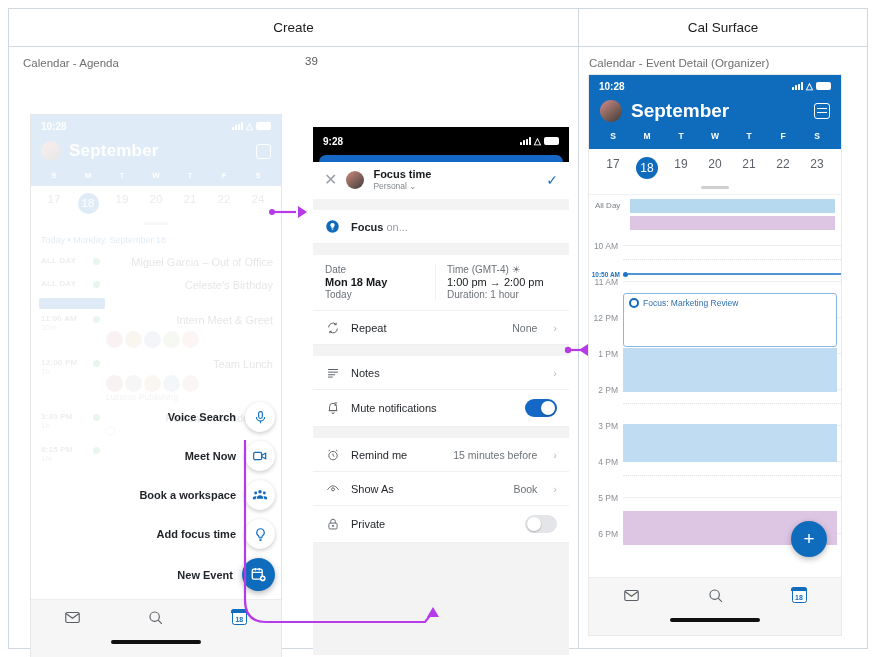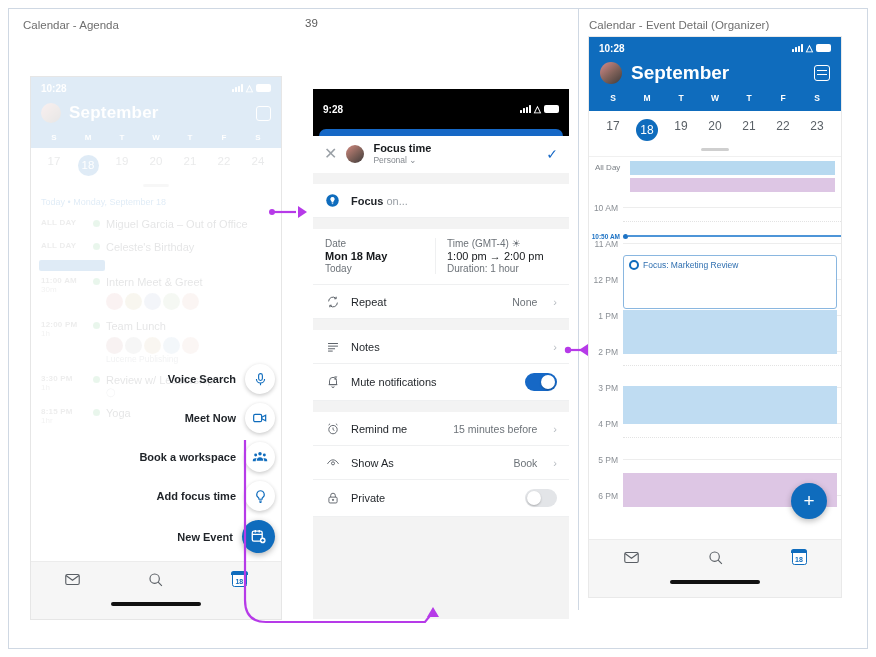--- a/index.html
+++ b/index.html
@@ -55,21 +55,21 @@
   .ag-dates span.sel b { display:inline-block; width:21px; height:21px; line-height:21px;
                          border-radius:50%; background:#0f6cbd; font-weight:normal; }
   .ag-grip { width:26px; height:2.5px; background:#c8c8c8; border-radius:2px; margin:1px auto 6px; }
   .ag-daylabel { font-size:9px; color:#0f6cbd; padding:4px 10px 6px; }
   .ag-item { display:flex; padding:5px 8px 5px 10px; gap:6px; }
   .ag-when { width:46px; flex:none; }
   .ag-when .t { font-size:8px; color:#777; font-weight:bold; letter-spacing:.2px; }
   .ag-when .d { font-size:8px; color:#999; }
   .ag-dot { width:7px; height:7px; border-radius:50%; background:#5bbf77; margin-top:2px; flex:none; }
   .ag-body { flex:1; }
-  .ag-subj { font-size:11px; color:#363b40; line-height:1.25; }
+  .ag-subj { font-size:11px; color:#363b40; line-height:1.25;text-align:right; }
   .ag-loc { font-size:8.5px; color:#9aa0a6; }
   .ag-now { height:11px; background:#0f6cbd; width:66px; border-radius:2px; margin-left:8px; }
   .ag-faces { display:flex; gap:2px; margin-top:3px; }
   .ag-faces i { width:17px; height:17px; border-radius:50%; display:block; }
 
   
   .fab-menu { position:absolute; right:6px; bottom:66px; display:flex;
               flex-direction:column; align-items:flex-end; gap:9px; }
   .fab-row { display:flex; align-items:center; gap:9px; }
   .fab-label { font-size:11px; font-weight:bold; color:#1f2328; white-space:nowrap; }
@@ -86,21 +86,21 @@
   .tabrow > div { flex:1; display:flex; align-items:center; justify-content:center; color:#5a5f65; }
   .homebar { width:90px; height:3.5px; background:#111; border-radius:3px; margin:6px auto 0; }
   .calglyph { width:15px; height:15px; border:1.8px solid #0f6cbd; border-radius:2.5px;
               background:#fff; position:relative; font-size:7px; color:#0f6cbd;
               font-weight:bold; text-align:center; line-height:17px; }
   .calglyph::before { content:""; position:absolute; left:-1.8px; right:-1.8px; top:-1.8px;
                       height:4px; background:#0f6cbd; border-radius:2.5px 2.5px 0 0; }
 
   
   #composePhone { left:304px; top:80px; width:256px; height:530px; }
-  .cp-status { background:#000; color:#fff; height:40px; }
+  .cp-status { background:#000; color:#fff; height:28px; }
   .cp-bluestrip { height:7px; background:#1668c6; border-radius:9px 9px 0 0; margin:0 6px; }
   .cp-topbar { display:flex; align-items:center; gap:9px; padding:6px 11px 8px; background:#fff; }
   .cp-x { font-size:16px; color:#9aa0a6; line-height:1; }
   .cp-av { width:18px; height:18px; border-radius:50%;
            background:linear-gradient(140deg,#d2897f,#7e5f57 55%,#3e3a3a); flex:none; }
   .cp-t1 { font-size:11px; font-weight:bold; color:#16191c; line-height:1.2; }
   .cp-t2 { font-size:8.5px; color:#83888e; }
   .cp-check { margin-left:auto; color:#1668c6; font-size:14px; }
   .gap { height:11px; background:#f3f3f3; }
   .row { display:flex; align-items:center; gap:11px; padding:9px 12px;
@@ -176,20 +176,24 @@
 
   
   .ov { position:absolute; left:0; top:0; width:876px; height:657px; pointer-events:none; }
 </style>
 </head>
 <body>
 
 <div class="sheet">
 <div class="tbl">
 
+  <div class="hdr-row">
+    <div class="hdr-cell hdr-create">Create</div>
+    <div class="hdr-cell hdr-cal">Cal Surface</div>
+  </div>
 
   <div class="body-row">
 
   <div class="body-create">
 
     <div class="caption" style="left:14px;top:10px;">Calendar - Agenda</div>
 
     <div class="phone" id="agendaPhone">
 
       <div class="ag-dim">

